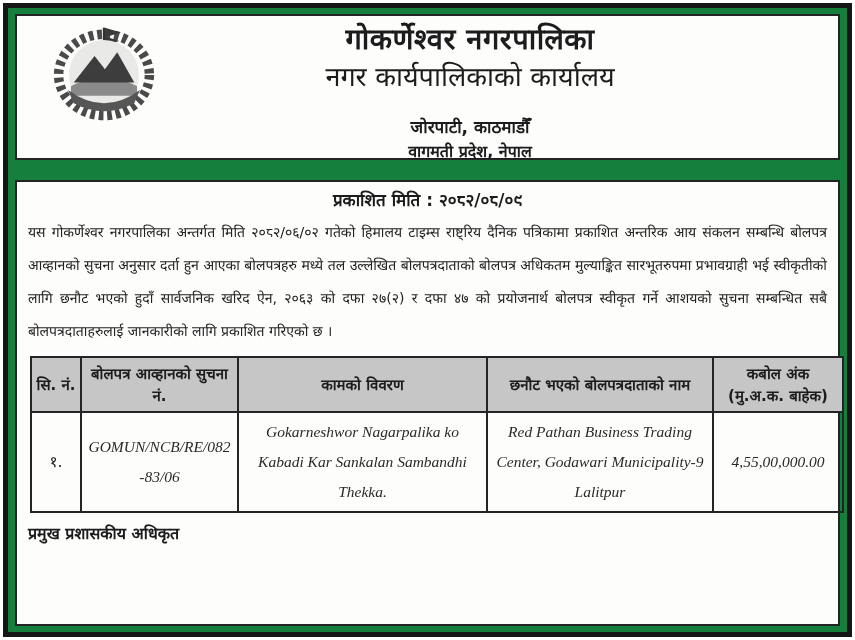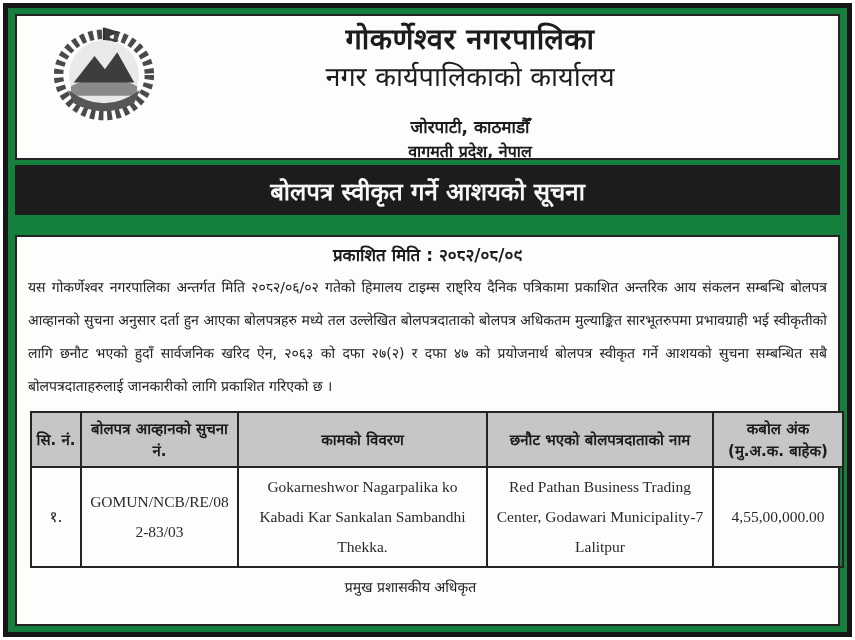--- a/index.html
+++ b/index.html
@@ -76,25 +76,25 @@
     height:100px; text-align:center;
     font-size:15.5px; line-height:30px;
     padding:2px 6px;
     word-break:break-word;
   }
   .col-sn  { width:50px;  }
   .col-no  { width:157px; }
   .col-wrk { width:249px; }
   .col-bid { width:226px; }
   .col-amt { width:130px; }
-  td.latin { font-family:"Liberation Serif","DejaVu Serif",serif; color:#2a2a2a; }
+  td.latin { font-family:"Liberation Serif","DejaVu Serif",serif; color:#2a2a2a;font-style:italic; }
   
   .signatory {
-    text-align:center;
-    font-size:14px; font-weight:normal;
+    text-align:left;
+    font-size:16px; font-weight:bold;
     padding:9px 34px 0 0;
   }
 </style>
 </head>
 <body>
 
 <div class="page">
 
   <div class="header-box">
     <div class="logo-wrap">
@@ -116,23 +116,20 @@
       </svg>
     </div>
     <div class="header-text">
       <div class="org-name">गोकर्णेश्वर नगरपालिका</div>
       <div class="office-name">नगर कार्यपालिकाको कार्यालय</div>
       <div class="addr1">जोरपाटी, काठमाडौँ</div>
       <div class="addr2">वागमती प्रदेश, नेपाल</div>
     </div>
   </div>
 
-  <div class="banner">
-    <span>बोलपत्र स्वीकृत गर्ने आशयको सूचना</span>
-  </div>
 
   <div class="content-box">
     <div class="pub-date">प्रकाशित मिति : २०८२/०८/०९</div>
 
     <p class="body-text">यस गोकर्णेश्वर नगरपालिका अन्तर्गत मिति २०८२/०६/०२ गतेको हिमालय टाइम्स राष्ट्रिय दैनिक पत्रिकामा प्रकाशित अन्तरिक आय संकलन सम्बन्धि बोलपत्र आव्हानको सुचना अनुसार दर्ता हुन आएका बोलपत्रहरु मध्ये तल उल्लेखित बोलपत्रदाताको  बोलपत्र अधिकतम मुल्याङ्कित सारभूतरुपमा प्रभावग्राही भई स्वीकृतीको लागि छनौट भएको हुदाँ सार्वजनिक खरिद ऐन, २०६३ को दफा २७(२) र दफा ४७ को प्रयोजनार्थ बोलपत्र स्वीकृत गर्ने आशयको सुचना सम्बन्धित सबै बोलपत्रदाताहरुलाई जानकारीको लागि प्रकाशित गरिएको छ ।</p>
 
     <table>
       <colgroup>
         <col class="col-sn">
           <col class="col-no">
@@ -145,23 +142,23 @@
           <th>सि. नं.</th>
           <th>बोलपत्र आव्हानको सुचना नं.</th>
           <th>कामको विवरण</th>
           <th>छनौट भएको बोलपत्रदाताको नाम</th>
           <th>कबोल अंक (मु.अ.क. बाहेक)</th>
         </tr>
       </thead>
       <tbody>
         <tr>
           <td>१.</td>
-          <td class="latin">GOMUN/NCB/RE/082-83/03</td>
+          <td class="latin">GOMUN/NCB/RE/082-83/06</td>
           <td class="latin">Gokarneshwor Nagarpalika ko Kabadi Kar Sankalan Sambandhi Thekka.</td>
-          <td class="latin">Red Pathan Business Trading Center, Godawari Municipality-7 Lalitpur</td>
+          <td class="latin">Red Pathan Business Trading Center, Godawari Municipality-9 Lalitpur</td>
           <td class="latin">4,55,00,000.00</td>
         </tr>
       </tbody>
     </table>
 
     <div class="signatory">प्रमुख प्रशासकीय अधिकृत</div>
   </div>
 
 </div>
 

